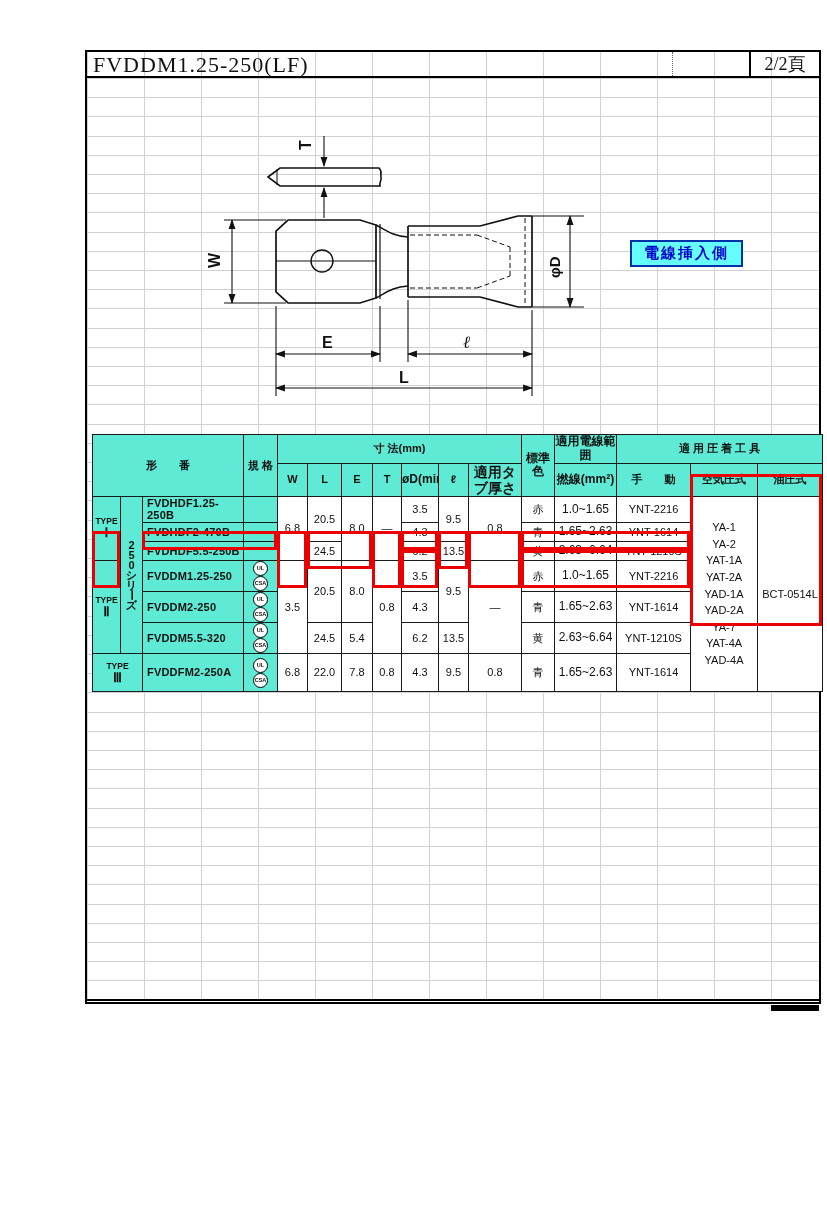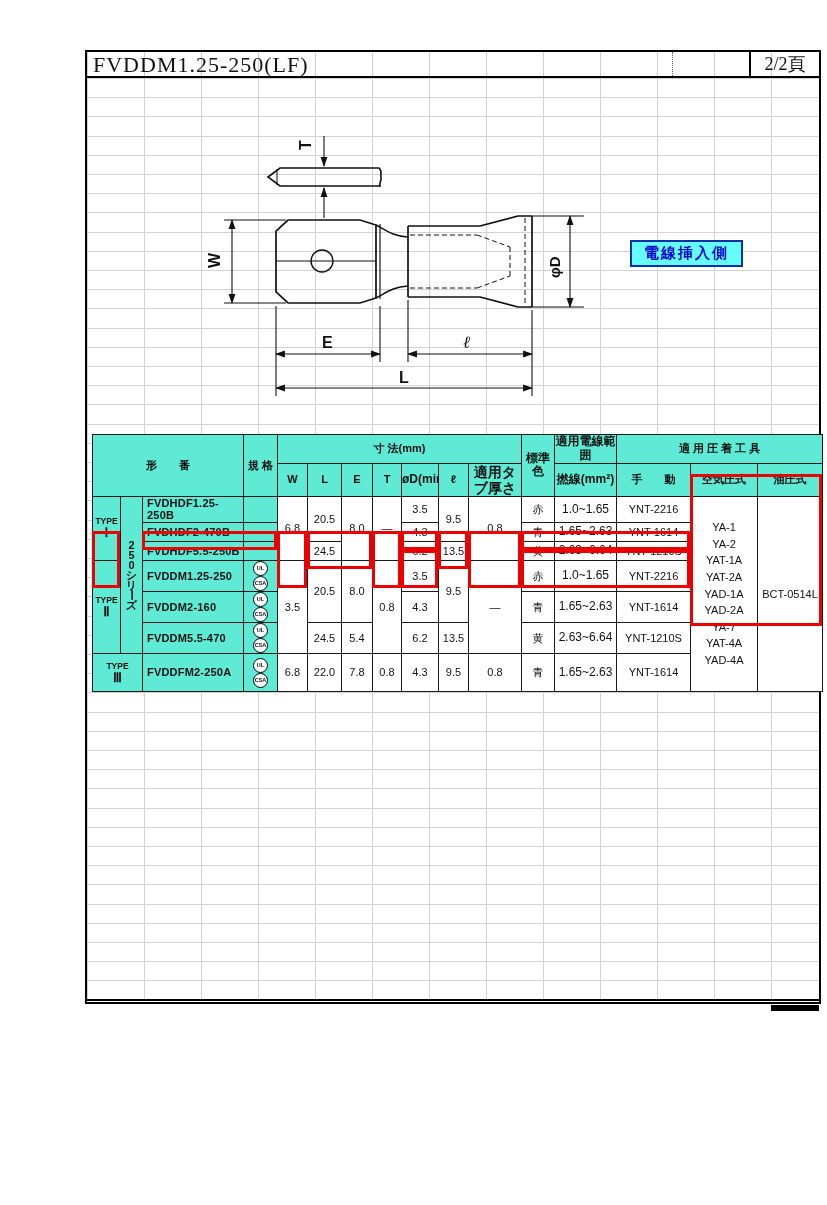--- a/index.html
+++ b/index.html
@@ -253,31 +253,31 @@
       <td rowspan="2">8.0</td>
       <td rowspan="3">0.8</td>
       <td>3.5</td>
       <td rowspan="2">9.5</td>
       <td rowspan="3">—</td>
       <td>赤</td>
       <td class="s10">1.0~1.65</td>
       <td>YNT-2216</td>
     </tr>
     <tr>
-      <td class="g name">FVDDM2-160</td>
+      <td class="g name">FVDDM2-250</td>
       <td class="g">
         <span class="mark">UL</span><span class="mark">CSA</span>
       </td>
       <td>4.3</td>
       <td>青</td>
       <td class="s10">1.65~2.63</td>
       <td>YNT-1614</td>
     </tr>
     <tr>
-      <td class="g name">FVDDM5.5-470</td>
+      <td class="g name">FVDDM5.5-320</td>
       <td class="g">
         <span class="mark">UL</span><span class="mark">CSA</span>
       </td>
       <td>24.5</td>
       <td>5.4</td>
       <td>6.2</td>
       <td>13.5</td>
       <td>黄</td>
       <td class="s10">2.63~6.64</td>
       <td>YNT-1210S</td>

